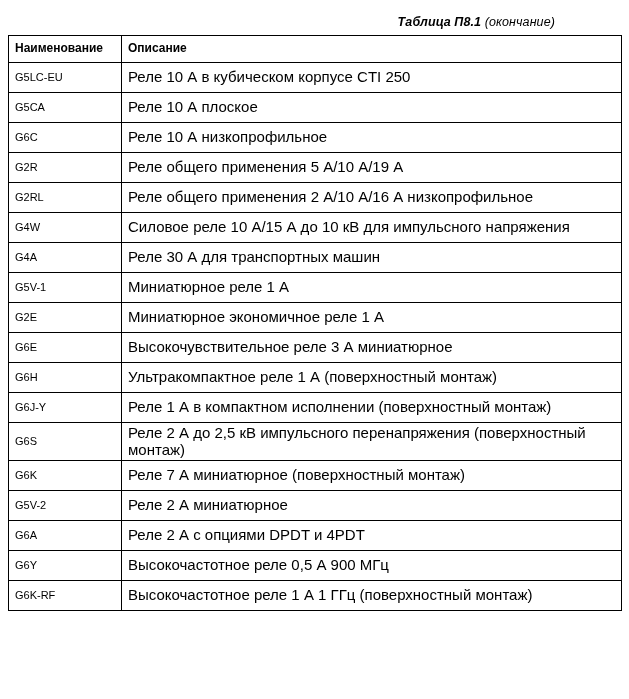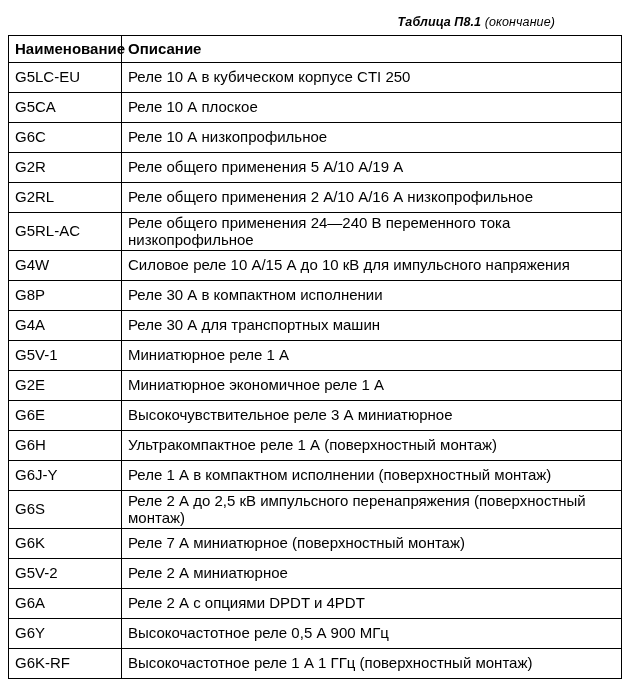--- a/index.html
+++ b/index.html
@@ -42,32 +42,32 @@
   }
   table.relay-table th,
   table.relay-table td {
     border: 1px solid #000000;
     text-align: left;
     vertical-align: middle;
     line-height: 1.1;
   }
   table.relay-table th {
     font-weight: bold;
-    font-size: 15px;
+    font-size: 12px;
     height: 22px;
     padding: 2px 6px;
   }
   table.relay-table td {
     height: 25px;
     padding: 2px 6px;
   }
   col.col-name { width: 113px; }
   col.col-desc { width: 500px; }
   td.name-cell {
-    font-size: 15px;
+    font-size: 11px;
   }
   td.desc-cell {
     font-size: 15px;
   }
 </style>
 </head>
 <body>
 
 <div class="page">
 
@@ -101,30 +101,22 @@
         </tr>
         <tr>
           <td class="name-cell">G2R</td>
           <td class="desc-cell">Реле общего применения 5 А/10 А/19 А</td>
         </tr>
         <tr>
           <td class="name-cell">G2RL</td>
           <td class="desc-cell">Реле общего применения 2 А/10 А/16 А низкопрофильное</td>
         </tr>
         <tr>
-          <td class="name-cell">G5RL-AC</td>
-          <td class="desc-cell">Реле общего применения 24—240 В переменного тока низкопрофильное</td>
-        </tr>
-        <tr>
           <td class="name-cell">G4W</td>
           <td class="desc-cell">Силовое реле 10 А/15 А до 10 кВ для импульсного напряжения</td>
-        </tr>
-        <tr>
-          <td class="name-cell">G8P</td>
-          <td class="desc-cell">Реле 30 А в компактном исполнении</td>
         </tr>
         <tr>
           <td class="name-cell">G4A</td>
           <td class="desc-cell">Реле 30 А для транспортных машин</td>
         </tr>
         <tr>
           <td class="name-cell">G5V-1</td>
           <td class="desc-cell">Миниатюрное реле 1 А</td>
         </tr>
         <tr>

